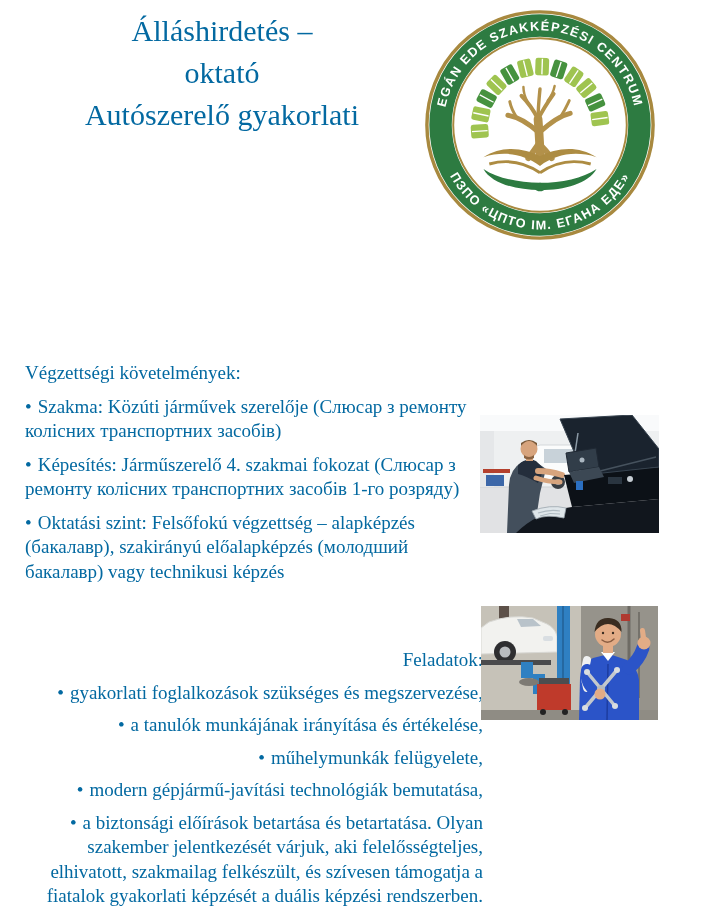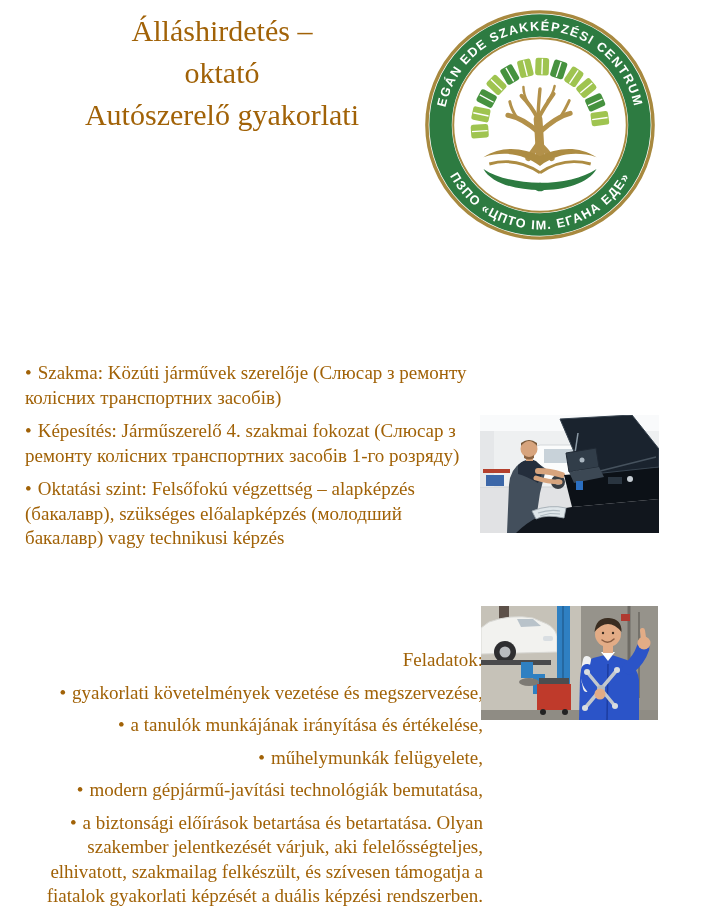--- a/index.html
+++ b/index.html
@@ -1,18 +1,18 @@
 <!DOCTYPE html>
 <html><head>
 <meta charset="utf-8">
 <style>
   html,body{margin:0;padding:0;background:#fff;}
   .page{
     position:relative;width:705px;height:917px;background:#ffffff;
-    font-family:"Liberation Serif",serif;color:#a16207;overflow:hidden;
+    font-family:"Liberation Serif",serif;color:#0369a1;overflow:hidden;
   }
   .title{
     position:absolute;left:22px;top:10px;width:400px;
     text-align:center;font-size:30px;line-height:42px;font-weight:400;
   }
   .logo-wrap{position:absolute;left:423px;top:8px;width:234px;height:234px;}
   .logo-wrap svg{display:block;width:100%;height:100%;}
   .ringtext{font-family:"Liberation Sans",sans-serif;font-size:13px;font-weight:bold;fill:#ffffff;letter-spacing:1.4px;}
   .intro{
     position:absolute;left:25px;top:199px;width:458px;margin:0;
@@ -128,28 +128,29 @@
         <path d="M120,169 C104,158 86,155 68,160" fill="none" stroke="#ad8c42" stroke-width="3"></path>
         <path d="M120,169 C136,158 154,155 172,160" fill="none" stroke="#ad8c42" stroke-width="3"></path>
         <path d="M62,165 C90,184 150,184 178,165 C162,194 78,194 62,165 Z" fill="#2d7b41"></path>
         <path d="M113,184 Q120,192 127,184 L120,179 Z" fill="#2d7b41"></path>
       </g>
     </svg>
   </div>
 
 
   <div class="section req">
+    <p>Végzettségi követelmények:</p>
     <p class="li"><span class="b">•</span><span>Szakma: Közúti járművek szerelője (Слюсар з ремонту колісних транспортних засобів)</span></p>
     <p class="li"><span class="b">•</span><span>Képesítés: Járműszerelő 4. szakmai fokozat (Слюсар з ремонту колісних транспортних засобів 1-го розряду)</span></p>
-    <p class="li"><span class="b">•</span><span>Oktatási szint: Felsőfokú végzettség – alapképzés (бакалавр), szükséges előalapképzés (молодший бакалавр) vagy technikusi képzés</span></p>
+    <p class="li"><span class="b">•</span><span>Oktatási szint: Felsőfokú végzettség – alapképzés (бакалавр), szakirányú előalapképzés (молодший бакалавр) vagy technikusi képzés</span></p>
   </div>
 
   <div class="section tasks">
     <p>Feladatok:</p>
-    <p class="li"><span class="b">•</span><span>gyakorlati követelmények vezetése és megszervezése,</span></p>
+    <p class="li"><span class="b">•</span><span>gyakorlati foglalkozások szükséges és megszervezése,</span></p>
     <p class="li"><span class="b">•</span><span>a tanulók munkájának irányítása és értékelése,</span></p>
     <p class="li"><span class="b">•</span><span>műhelymunkák felügyelete,</span></p>
     <p class="li"><span class="b">•</span><span>modern gépjármű-javítási technológiák bemutatása,</span></p>
     <p class="li"><span class="b">•</span><span>a biztonsági előírások betartása és betartatása. Olyan szakember jelentkezését várjuk, aki felelősségteljes, elhivatott, szakmailag felkészült, és szívesen támogatja a fiatalok gyakorlati képzését a duális képzési rendszerben.</span></p>
   </div>
 
   <div class="photo photo1">
     <svg viewBox="0 0 179 118" xmlns="http://www.w3.org/2000/svg">
       <rect width="179" height="118" fill="#eef0f1"></rect>
       <rect width="179" height="16" fill="#f9fafb"></rect>

